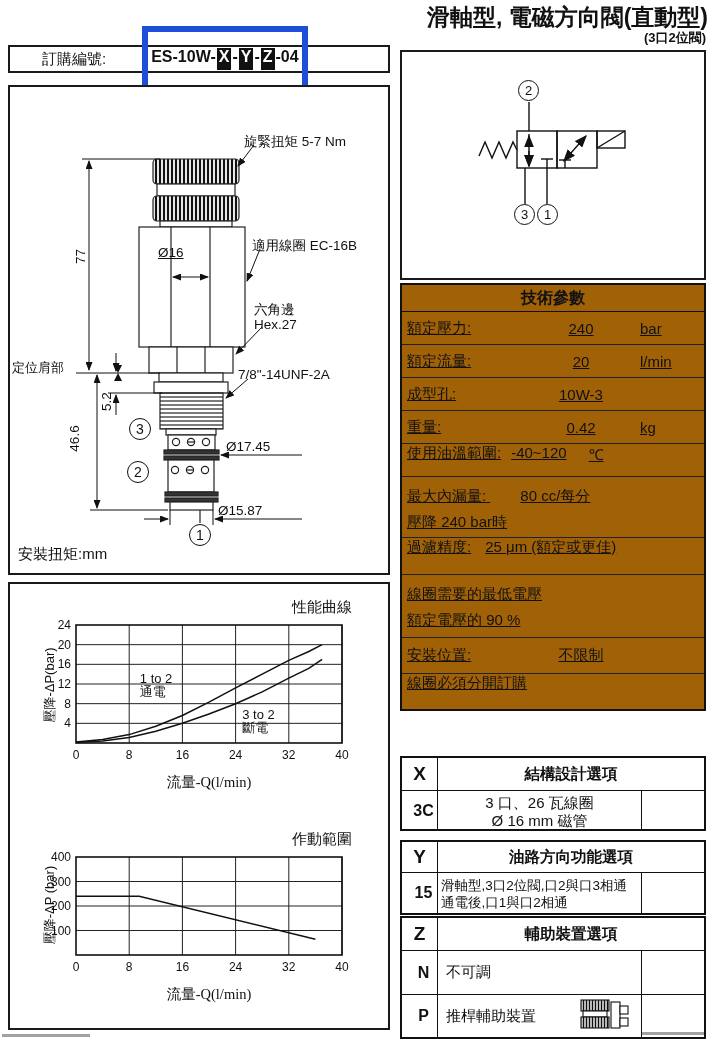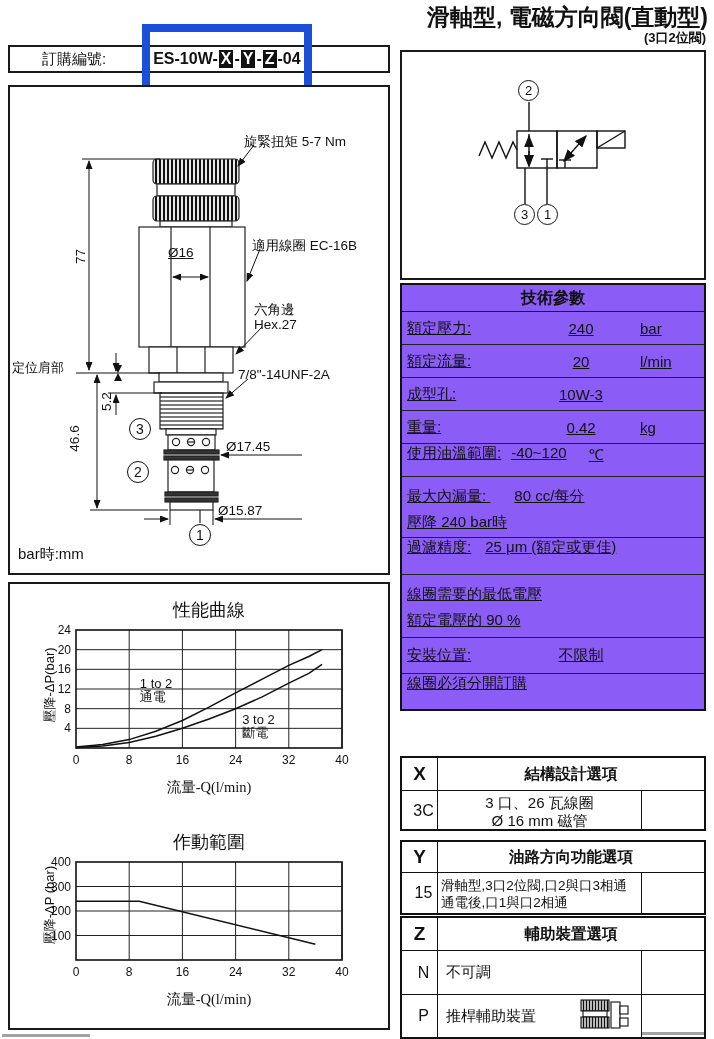--- a/index.html
+++ b/index.html
@@ -6,63 +6,63 @@
     font-family:"Liberation Sans",sans-serif;color:#111;}
   #page{position:relative;width:714px;height:1039px;background:#fff;}
   .abs{position:absolute;}
   .box{position:absolute;border:2px solid #1a1a1a;background:#fff;box-sizing:border-box;}
   
   #title{top:2px;right:6px;text-align:right;font-weight:bold;font-size:23px;white-space:nowrap;}
   #subtitle{top:29px;right:8px;text-align:right;font-weight:bold;font-size:13px;}
   
   #orderbox{left:8px;top:45px;width:382px;height:28px;display:flex;align-items:center;}
   #orderlabel{margin-left:32px;font-size:15px;}
-  #ordercode{margin-left:36px;border:8px solid #1d4ed8;font-weight:bold;font-size:16px;
-    padding:16px 3px;display:flex;align-items:center;height:22px;white-space:nowrap;}
+  #ordercode{margin-left:36px;border:6px solid #1d4ed8;font-weight:bold;font-size:16px;
+    padding:16px 3px;display:flex;height:22px;white-space:nowrap;}
   .inv{background:#111;color:#fff;padding:0 2px;margin:0 1px;line-height:18px;}
   
   #drawbox{left:8px;top:85px;width:382px;height:490px;}
   .dlab{position:absolute;font-size:13.5px;white-space:nowrap;}
   .rot{transform:rotate(-90deg);text-align:center;}
   .circ{position:absolute;width:22px;height:22px;border:1.4px solid #111;border-radius:50%;
     background:#fff;font-size:14px;display:flex;align-items:center;justify-content:center;box-sizing:border-box;}
   .circ-s{width:21px;height:21px;font-size:13px;}
   
   #symbox{left:400px;top:50px;width:306px;height:230px;}
   
-  #ptable{left:400px;top:283px;width:306px;border:2px solid #111;background:#8b5cf6;box-sizing:border-box;}
+  #ptable{left:400px;top:283px;width:306px;border:2px solid #111;background:#a16207;box-sizing:border-box;}
   .phead{height:26px;font-weight:bold;font-size:16px;display:flex;align-items:center;
     justify-content:center;border-bottom:1.5px solid #111;}
   .prow{border-bottom:1px solid #222;font-size:15px;box-sizing:border-box;text-decoration:underline;}
   .prow:last-child{border-bottom:none;}
   .g3{display:grid;grid-template-columns:120px 1fr 64px;align-items:center;}
   .g3 .lab{padding-left:5px;}
   .g3 .val{text-align:center;}
   .g3 .unit{text-align:left;}
   .flexrow{display:flex;padding-left:5px;}
   .twol{padding:6px 0 0 5px;line-height:26px;}
   
   .otable{position:absolute;left:400px;width:306px;border:2px solid #111;background:#fff;box-sizing:border-box;}
   .ohead{display:grid;grid-template-columns:36px 1fr;border-bottom:1.5px solid #111;}
   .ohead .ocode{border-right:1.5px solid #111;font-weight:bold;font-size:19px;
     display:flex;align-items:center;justify-content:center;}
   .ohead .otitle{font-weight:bold;font-size:15.5px;display:flex;align-items:center;justify-content:center;}
   .orow{display:grid;grid-template-columns:36px 204px 1fr;}
   .orow + .orow{border-top:1.5px solid #111;}
-  .orow .ocode{border-right:1.5px solid #111;font-weight:normal;font-size:16px;
+  .orow .ocode{border-right:1.5px solid #111;font-weight:bold;font-size:16px;
     display:flex;align-items:center;justify-content:center;padding-left:8px;}
   .orow .odesc{border-right:1.5px solid #111;box-sizing:border-box;}
   .odesc.center2{text-align:center;font-size:15px;line-height:18px;padding-top:3px;}
   .odesc.left2{font-size:13.5px;line-height:17px;padding:4px 0 0 3px;}
   .odesc.single{font-size:15px;display:flex;align-items:center;padding-left:8px;}
   
   #chartbox{left:8px;top:582px;width:382px;height:448px;}
   .chart{position:absolute;left:26px;width:350px;}
   #chart1{top:14px;} #chart2{top:246px;}
-  .c-title{margin-left:30px;width:286px;text-align:center;font-size:18px;margin-bottom:2px;}
+  .c-title{margin-left:30px;width:286px;text-align:right;font-size:15px;margin-bottom:2px;}
   .c-ylab{position:absolute;left:-44px;width:116px;text-align:center;font-size:13px;
     transform:rotate(-90deg);white-space:nowrap;}
   #chart1 .c-ylab{top:78px;} #chart2 .c-ylab{top:66px;}
   .c-xlab{margin-left:40px;width:266px;text-align:center;font-size:14.5px;
     font-family:"Liberation Serif",serif;}
   svg text{font-family:"Liberation Sans",sans-serif;}
   .smudge{position:absolute;height:3px;background:#555;opacity:.55;}
 </style>
 </head>
 <body>
@@ -176,34 +176,34 @@
         <line x1="203" y1="423" x2="203" y2="438"></line>
         <line x1="134" y1="432" x2="158" y2="432" marker-end="url(#ae)"></line>
         <line x1="292" y1="432" x2="205" y2="432" marker-end="url(#ae)"></line>
       </g>
 
       <polygon points="104,278 112,278 108,286" fill="#111"></polygon>
       <polygon points="104,294 112,294 108,286" fill="#111"></polygon>
     </svg>
     <div class="dlab" style="left:234px;top:46px;">旋緊扭矩 5-7 Nm</div>
     <div class="dlab" style="left:242px;top:150px;">適用線圈 EC-16B</div>
-    <div class="dlab" style="left:158px;top:158px;text-decoration:underline;">Ø16</div>
+    <div class="dlab" style="left:148px;top:158px;text-decoration:underline;">Ø16</div>
     <div class="dlab" style="left:244px;top:214px;">六角邊</div>
     <div class="dlab" style="left:244px;top:230px;">Hex.27</div>
     <div class="dlab" style="left:2px;top:272px;font-size:13px;">定位肩部</div>
     <div class="dlab" style="left:228px;top:280px;">7/8"-14UNF-2A</div>
     <div class="dlab rot" style="left:50px;top:162px;width:40px;">77</div>
     <div class="dlab rot" style="left:79px;top:307px;width:34px;">5.2</div>
     <div class="dlab rot" style="left:42px;top:344px;width:44px;">46.6</div>
     <div class="dlab" style="left:216px;top:352px;">Ø17.45</div>
     <div class="dlab" style="left:208px;top:416px;">Ø15.87</div>
     <div class="circ" style="left:119px;top:331px;">3</div>
     <div class="circ" style="left:117px;top:374px;">2</div>
     <div class="circ" style="left:179px;top:437px;">1</div>
-    <div class="dlab" style="left:8px;top:458px;font-size:15px;">bar時:mm</div>
+    <div class="dlab" style="left:8px;top:458px;font-size:15px;">安裝扭矩:mm</div>
   </div>
 
   <div class="box" id="symbox">
     <svg width="302" height="226">
       <defs>
         <marker id="ae2" markerWidth="9" markerHeight="7" refX="8" refY="3.5" orient="auto">
           <polygon points="0,0 9,3.5 0,7" fill="#111"></polygon>
         </marker>
       </defs>
       <g stroke="#111" stroke-width="1.4" fill="none">
@@ -261,21 +261,21 @@
       <span class="val">0.42</span>
       <span class="unit">kg</span>
     </div>
     <div class="prow flexrow" style="height:33px;">
       <span>使用油溫範圍:</span>
       <span style="margin-left:10px;">-40~120</span>
       <span style="margin-left:22px;">℃</span>
     </div>
     <div class="prow twol" style="height:61px;">
       <div><span>最大內漏量:</span>
-        <span style="margin-left:24px;">80 cc/每分</span></div>
+        <span style="margin-left:30px;">80 cc/每分</span></div>
       <div>壓降 240 bar時</div>
     </div>
     <div class="prow flexrow" style="height:37px;">
       <span>過濾精度:</span>
       <span style="margin-left:14px;">25 μm (額定或更佳)</span>
     </div>
     <div class="prow twol" style="height:63px;">
       <div>線圈需要的最低電壓</div>
       <div>額定電壓的 90 %</div>
     </div>

